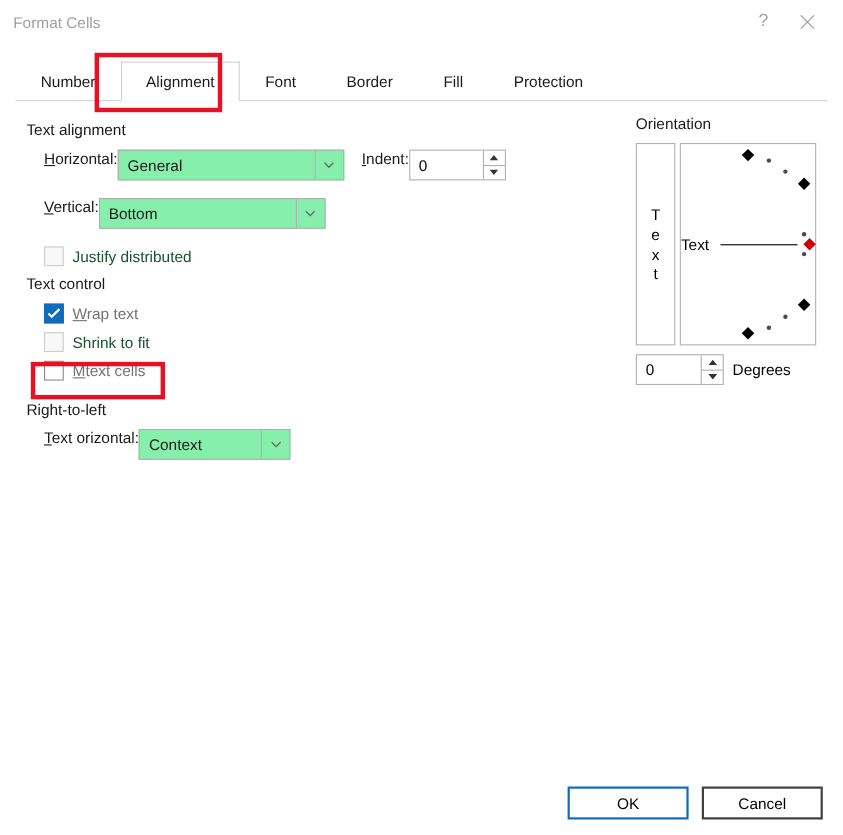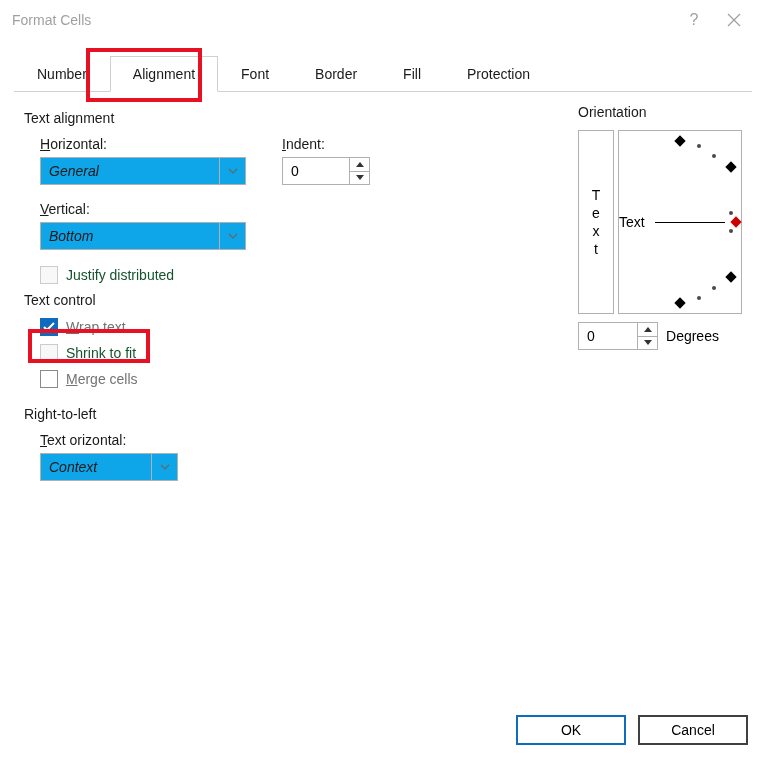--- a/index.html
+++ b/index.html
@@ -97,59 +97,58 @@
       margin-bottom: 10px;
     }
     .field-row {
       display: flex;
       align-items: flex-start;
       margin-left: 16px;
       margin-bottom: 4px;
     }
     .field-col {
       display: flex;
-      flex-direction: column;
+      flex-direction: row;
     }
     .field-label {
       font-size: 14px;
       color: #1a1a1a;
       margin-bottom: 5px;
     }
     .field-label .ul {
       text-decoration: underline;
     }
     .combo {
       display: flex;
       align-items: center;
       width: 206px;
       height: 28px;
       border: 1px solid #b0b0b0;
-      background: #0ea5e9;
+      background: #86efac;
       position: relative;
-      font-style: italic;
     }
     .combo-text {
       flex: 1;
       padding: 0 8px;
       font-size: 14px;
       color: #1a1a1a;
     }
     .combo-btn {
       width: 26px;
       height: 100%;
       border-left: 1px solid #b0b0b0;
       display: flex;
       align-items: center;
       justify-content: center;
     }
     .combo.small {
       width: 138px;
     }
     .indent-group {
-      margin-left: 36px;
+      margin-left: 16px;
     }
     .spinner {
       display: flex;
       width: 88px;
       height: 28px;
       border: 1px solid #b0b0b0;
       background: #ffffff;
     }
     .spinner-text {
       flex: 1;
@@ -421,21 +420,21 @@
     <div class="checkbox-label"><span class="ul">W</span><span>rap text</span></div>
   </div>
 
   <div class="checkbox-row">
     <div class="checkbox-box disabled"></div>
     <div class="checkbox-label disabled">Shrink to fit</div>
   </div>
 
   <div class="checkbox-row">
     <div class="checkbox-box"></div>
-    <div class="checkbox-label"><span class="ul">M</span><span>erge cells</span></div>
+    <div class="checkbox-label"><span class="ul">M</span><span>text cells</span></div>
   </div>
 
   <div class="section-heading" style="margin-top:18px">Right-to-left</div>
 
   <div class="field-row">
     <div class="field-col">
       <div class="field-label"><span class="ul">T</span><span>ext orizontal:</span></div>
       <div class="combo small">
         <div class="combo-text">Context</div>
         <div class="combo-btn">

